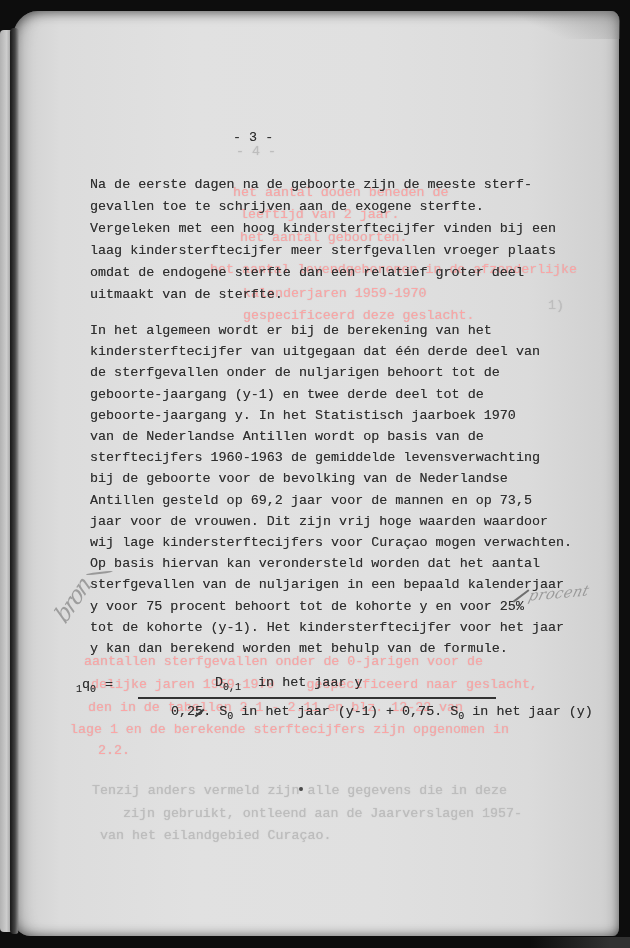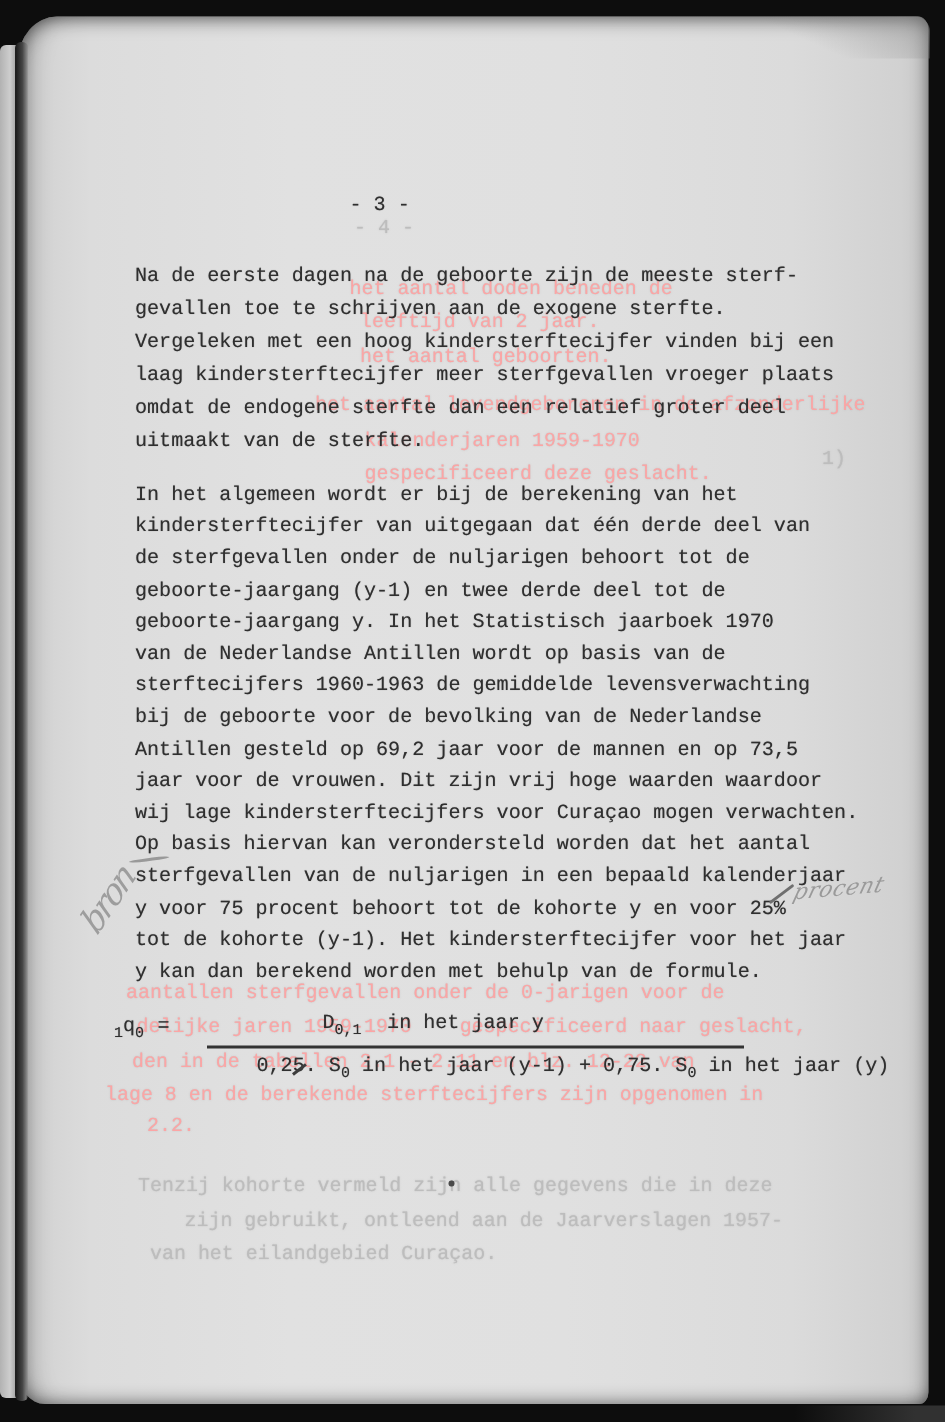--- a/index.html
+++ b/index.html
@@ -99,23 +99,23 @@
   <div class="ghost" style="left:233px; top:185px;">het aantal doden beneden de</div>
   <div class="ghost" style="left:240px; top:207px;">leeftijd van 2 jaar.</div>
   <div class="ghost" style="left:240px; top:230px;">het aantal geboorten.</div>
   <div class="ghost" style="left:210px; top:262px;">het aantal levendgeborenen in de afzonderlijke</div>
   <div class="ghost" style="left:243px; top:286px;">kalenderjaren 1959-1970</div>
   <div class="ghost" style="left:243px; top:308px;">gespecificeerd deze geslacht.</div>
   <div class="ghost light" style="left:548px; top:298px;">1)</div>
   <div class="ghost" style="left:84px; top:654px;">aantallen sterfgevallen onder de 0-jarigen voor de</div>
   <div class="ghost" style="left:91px; top:677px;text-align:center;">delijke jaren 1959-1970    gespecificeerd naar geslacht,</div>
   <div class="ghost" style="left:88px; top:700px;">den in de tabellen 2.1 - 2.11 en blz. 12-22 van</div>
-  <div class="ghost" style="left:70px; top:722px;">lage 8 en de berekende sterftecijfers zijn opgenomen in</div>
+  <div class="ghost" style="left:70px; top:722px;">lage 1 en de berekende sterftecijfers zijn opgenomen in</div>
   <div class="ghost" style="left:98px; top:743px;">2.2.</div>
-  <div class="ghost light" style="left:92px; top:783px;">Tenzij kohorte vermeld zijn alle gegevens die in deze</div>
+  <div class="ghost light" style="left:92px; top:783px;">Tenzij anders vermeld zijn alle gegevens die in deze</div>
   <div class="ghost light" style="left:123px; top:806px;">zijn gebruikt, ontleend aan de Jaarverslagen 1957-</div>
   <div class="ghost light" style="left:100px; top:828px;">van het eilandgebied Curaçao.</div>
 
   <div class="typed" style="left:233px; top:130px;">- 3 -</div>
 
   <div class="typed" style="left:90px; top:174px; line-height:22px;">Na de eerste dagen na de geboorte zijn de meeste sterf-
 gevallen toe te schrijven aan de exogene sterfte.
 Vergeleken met een hoog kindersterftecijfer vinden bij een
 laag kindersterftecijfer meer sterfgevallen vroeger plaats
 omdat de endogene sterfte dan een relatief groter deel

